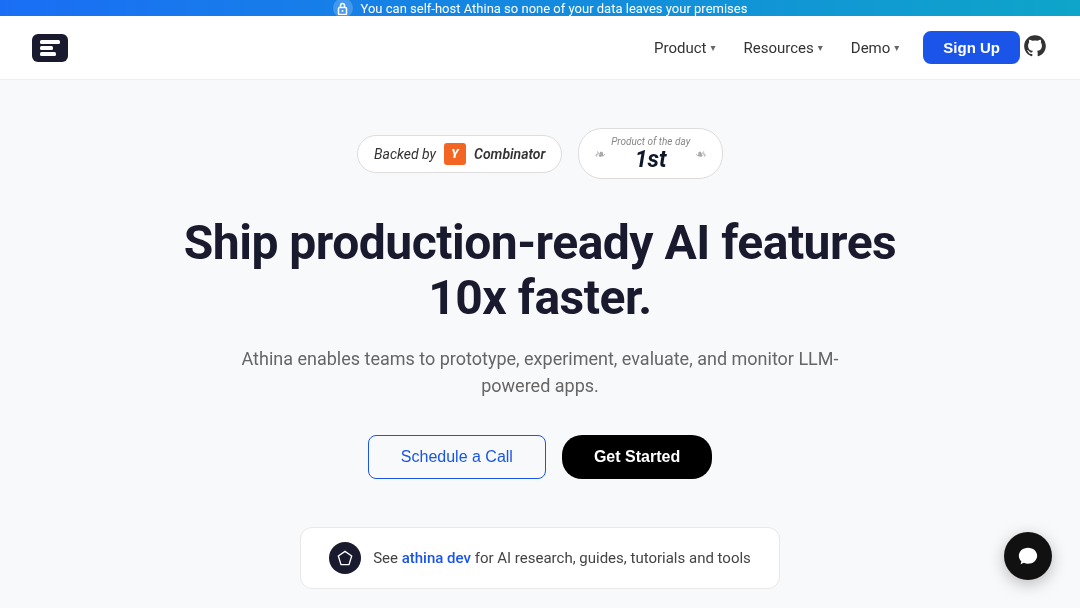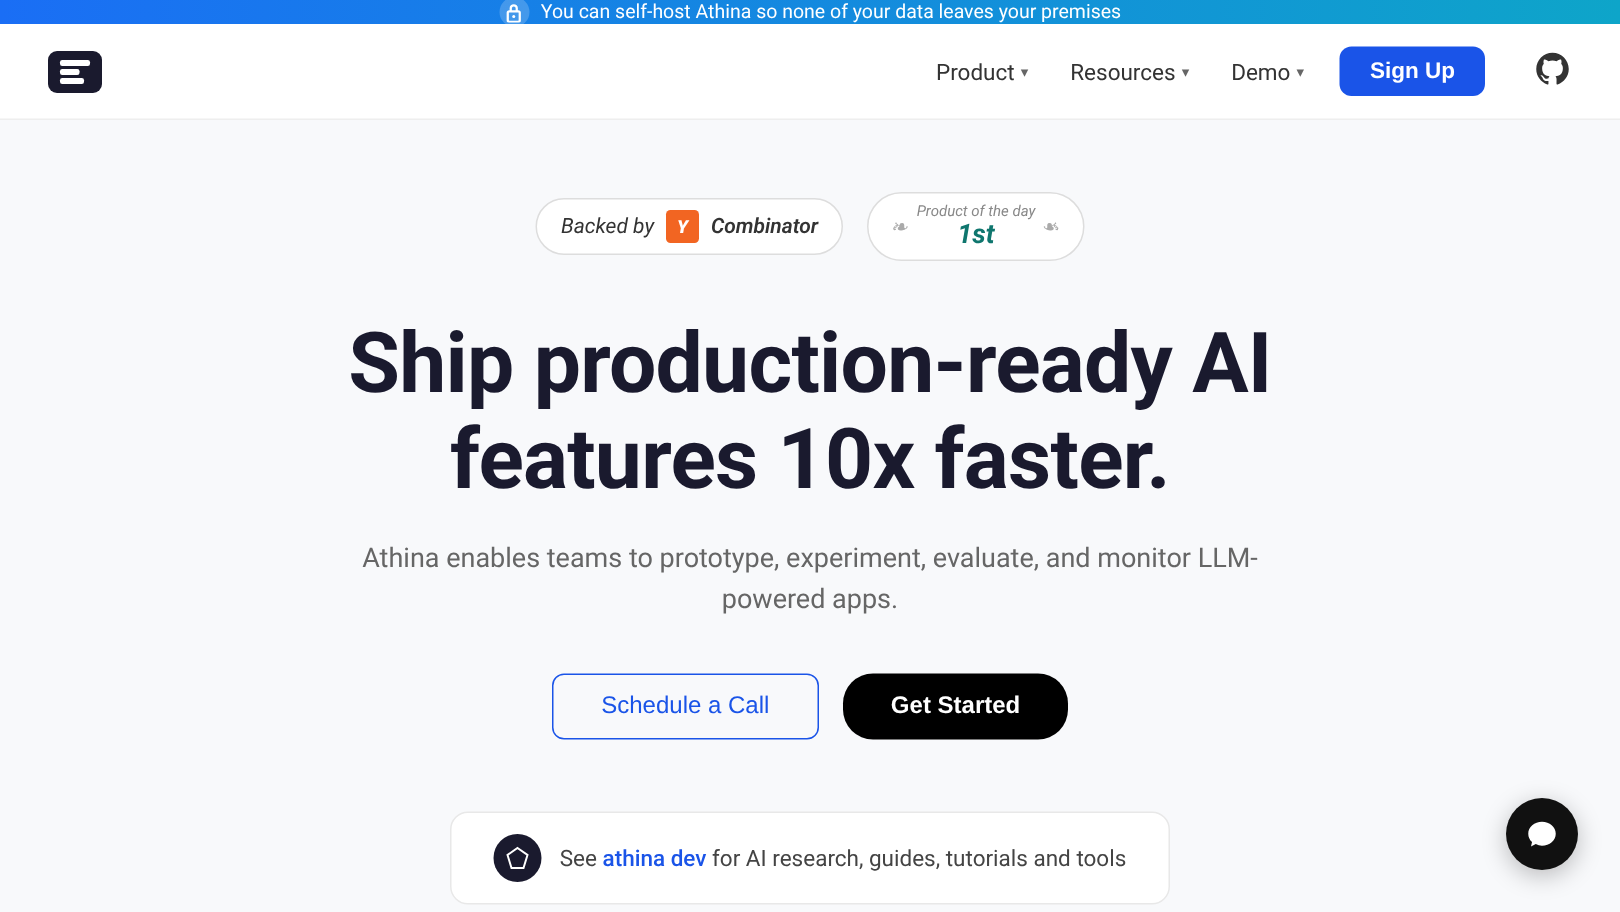--- a/index.html
+++ b/index.html
@@ -79,21 +79,21 @@
     }
     .btn-signup {
       background: #1a54e8;
       color: #fff;
       border: none;
       border-radius: 8px;
       padding: 8px 20px;
       font-size: 15px;
       font-weight: 600;
       cursor: pointer;
-      margin-right: 32px;
+      margin-right: 2px;
     }
     .github-icon {
       color: #333;
       cursor: pointer;
     }
 
     
     .main-content {
       display: flex;
       flex-direction: column;
@@ -141,29 +141,29 @@
       gap: 6px;
       font-size: 12px;
       color: #555;
       background: #fff;
     }
     .badge-product .laurel {
       font-size: 14px;
       color: #aaa;
     }
     .badge-product .number-1 {
-      font-size: 18px;
+      font-size: 23px;
       font-weight: 700;
-      color: #0f766e;
+      color: #0f172a;
       line-height: 1;
     }
 
     
     .hero-heading {
-      font-size: 56px;
+      font-size: 48px;
       font-weight: 700;
       color: #1a1a2e;
       text-align: center;
       line-height: 1.15;
       max-width: 780px;
       margin-bottom: 20px;
       letter-spacing: -0.5px;
     }
     .hero-subtext {
       font-size: 18px;

